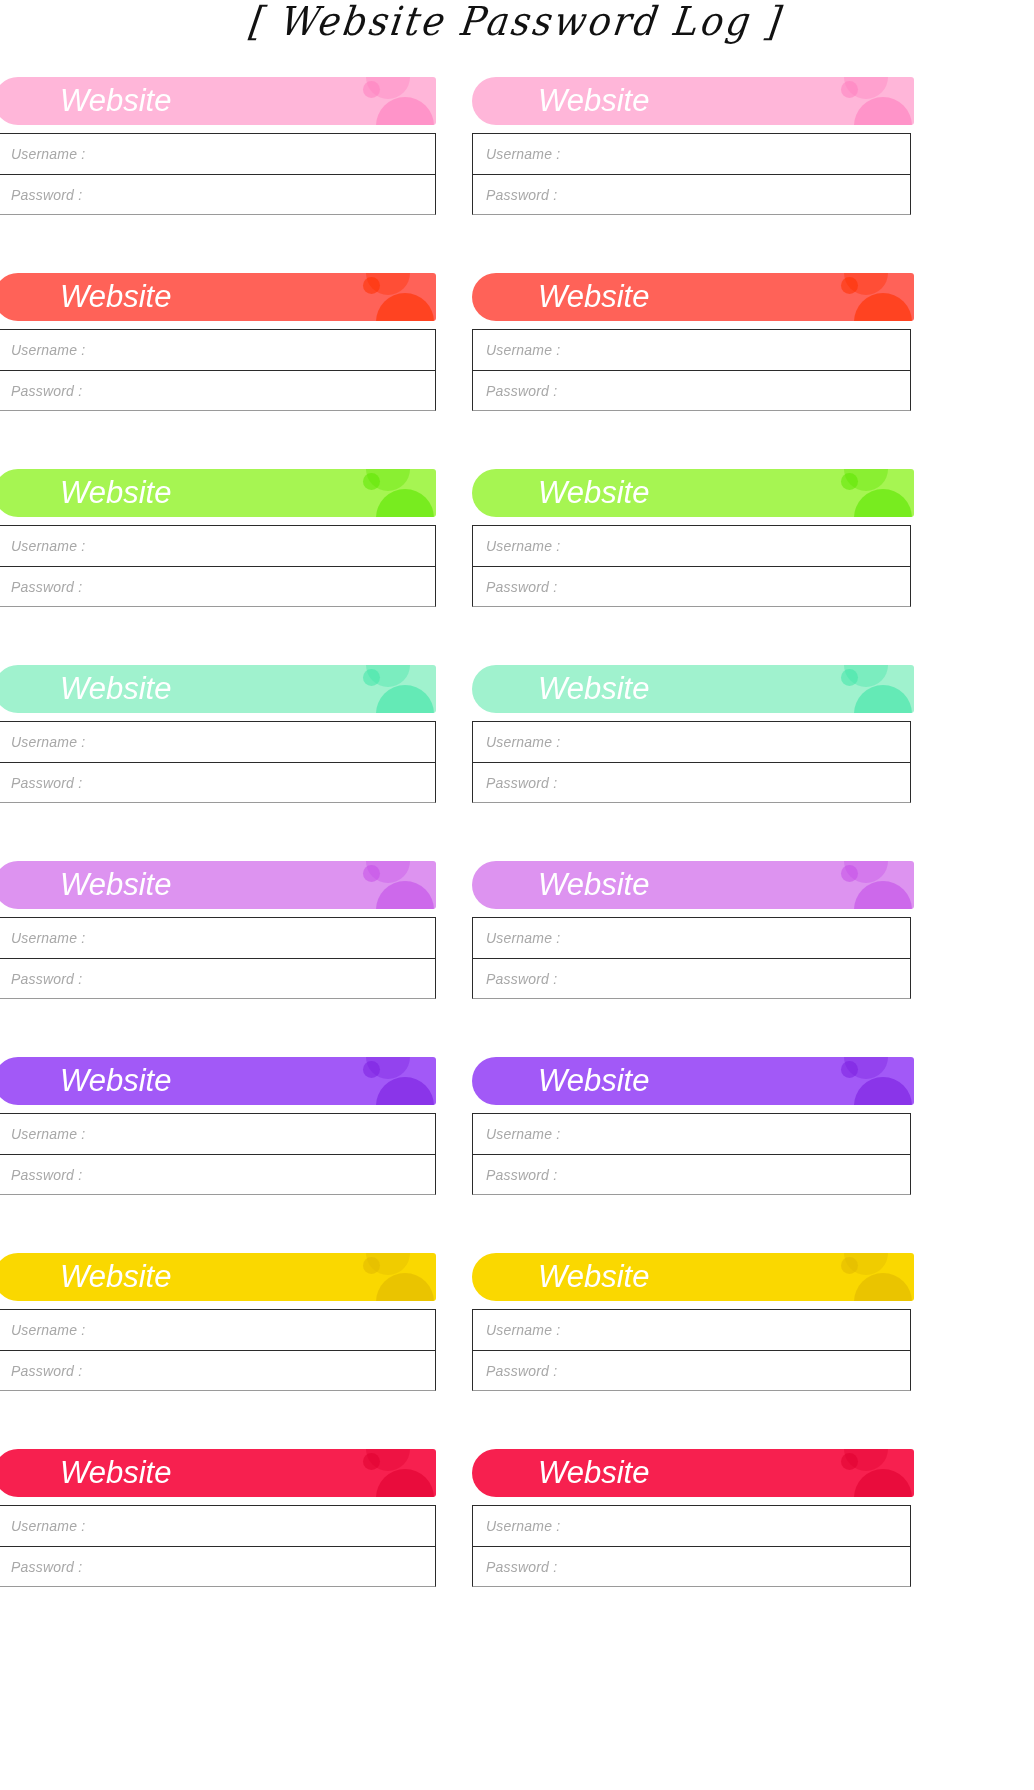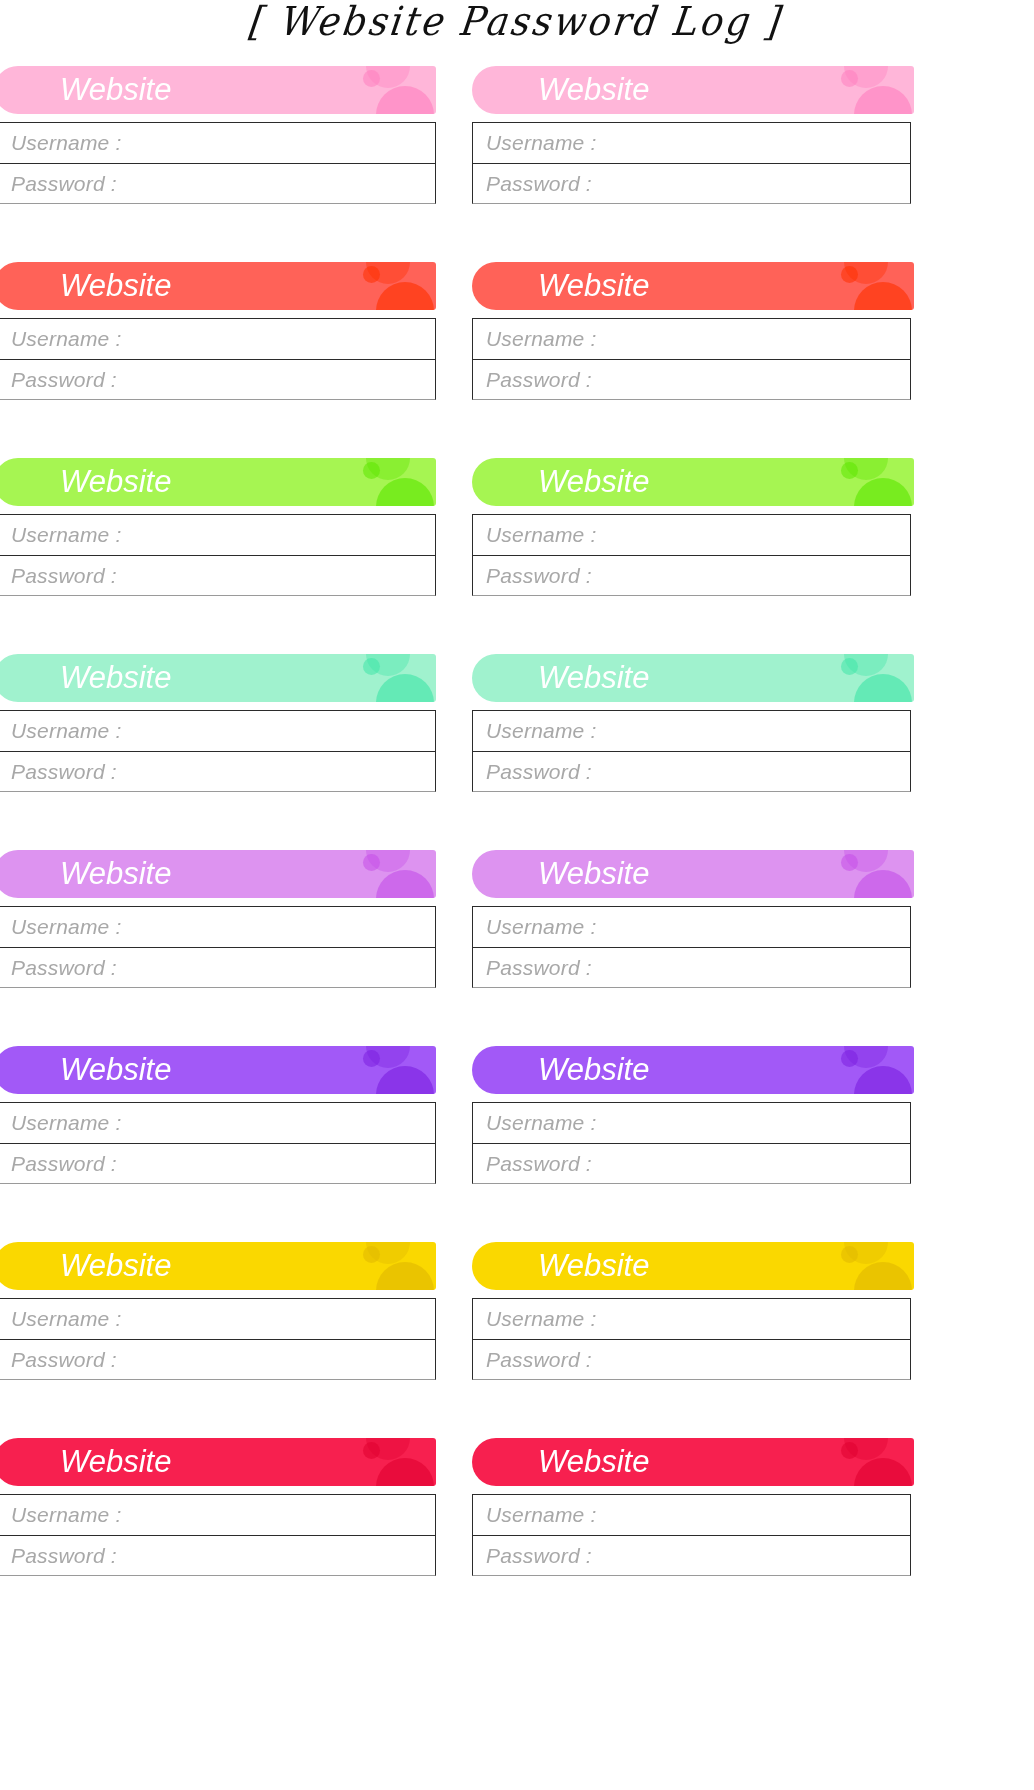--- a/index.html
+++ b/index.html
@@ -37,21 +37,21 @@
     letter-spacing: 2.5px;
     color: #111111;
     transform: skewX(-9deg) scaleY(1.08);
     white-space: nowrap;
     line-height: 56px;
   }
 
   
   #cards-grid {
     position: absolute;
-    top: 66px;
+    top: 77px;
     left: 0;
     width: 1034px;
     display: grid;
     grid-template-columns: 436px 36px 436px;
     grid-auto-rows: 196px;
   }
   .grid-gap { width: 36px; }
 
   
   .card {
@@ -143,21 +143,21 @@
   }
   .col-left .field-row {
     margin-left: -3px;
     width: 439px;
   }
   .col-right .field-row {
     width: 439px;
   }
 
   .field-label {
-    font-size: 21px;
+    font-size: 14px;
     font-style: italic;
     font-weight: 400;
     color: #a8a8a8;
     letter-spacing: 0.2px;
     white-space: nowrap;
   }
 </style>
 </head>
 <body>
 

